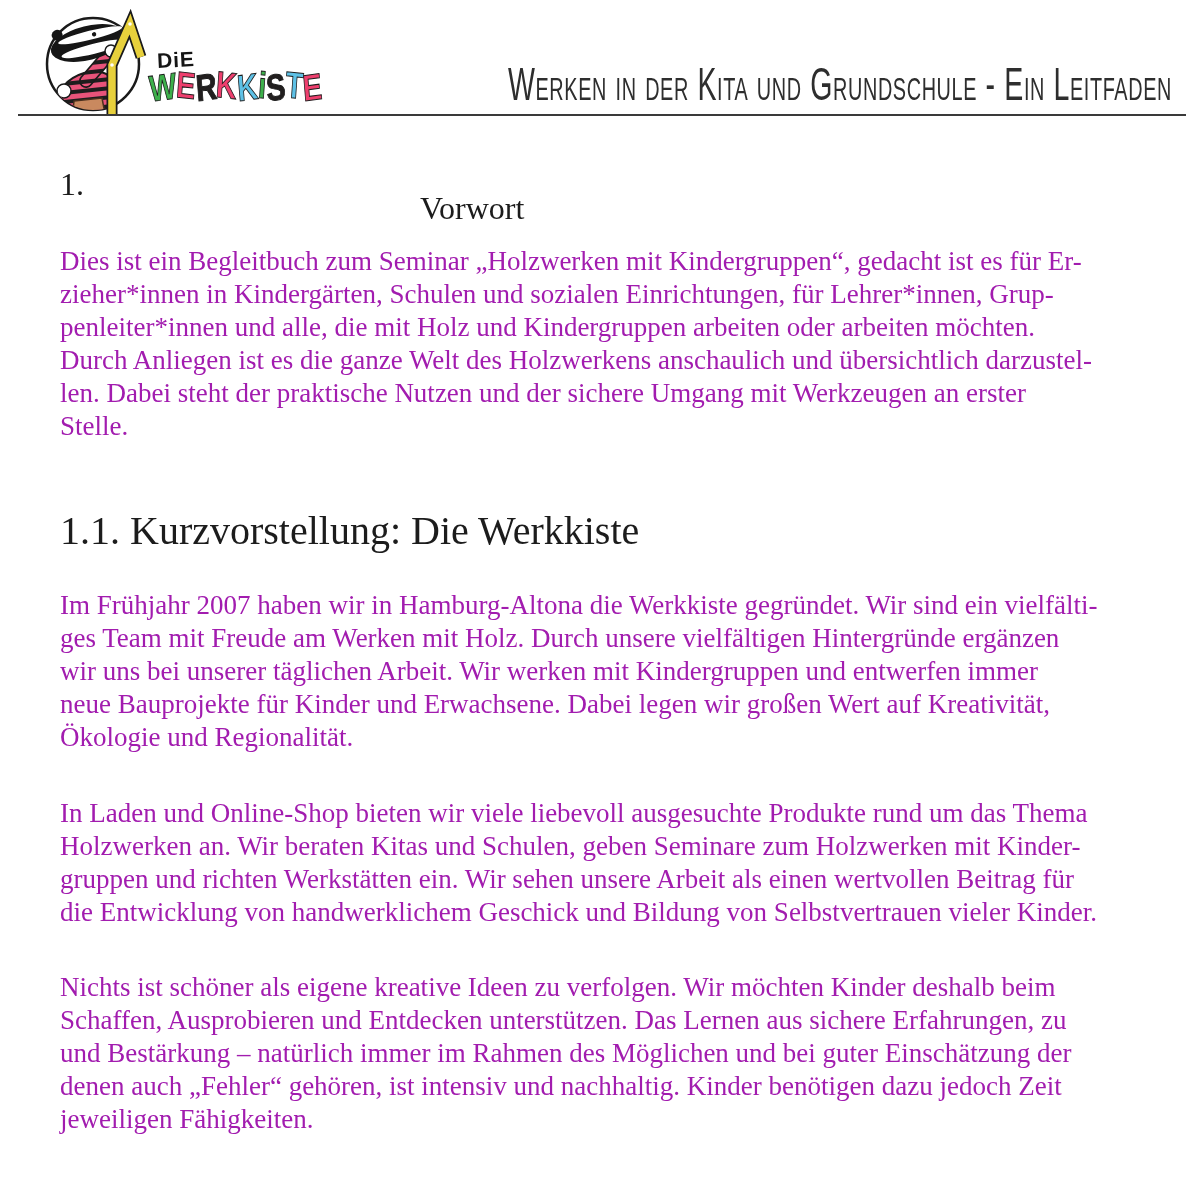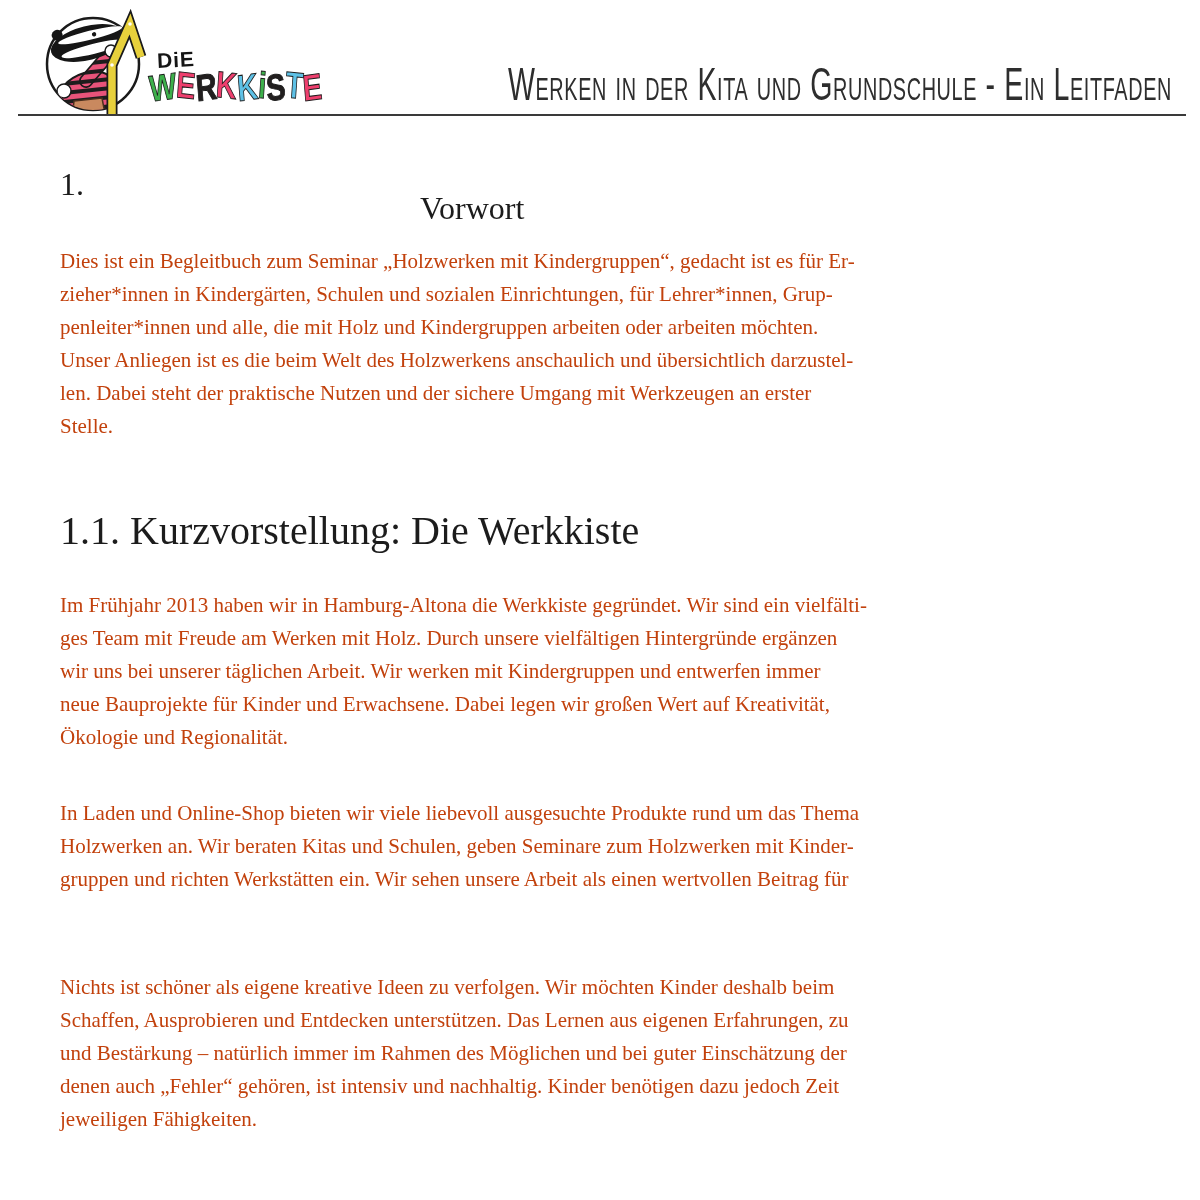--- a/index.html
+++ b/index.html
@@ -22,22 +22,22 @@
                 font-family:"Liberation Sans",sans-serif;font-variant:small-caps;
                 font-size:46px;font-weight:400;color:#2e2e2e;white-space:nowrap;
                 transform:scaleX(.62);transform-origin:100% 50%;letter-spacing:1px;}
 
   
   .section-number{position:absolute;left:60px;top:166px;font-size:32px;}
   .section-title{position:absolute;left:420px;top:166px;font-size:32px;margin-top:24px;}
   .subsection-heading{position:absolute;left:60px;top:507px;font-size:40px;white-space:nowrap;}
 
   
-  .para{position:absolute;left:60px;width:1080px;font-size:21px;line-height:33px;
-        letter-spacing:0;color:#c2410c;font-family:Liberation Serif, serif;}
+  .para{position:absolute;left:60px;width:1080px;font-size:27px;line-height:33px;
+        letter-spacing:0;color:#a21caf;font-family:Liberation Serif, serif;}
   .para .ln{white-space:nowrap;}
   .p-intro{top:245px;}
   .p-founding{top:589px;}
   .p-offer{top:797px;}
   .p-philosophy{top:971px;}
 </style>
 </head>
 <body>
 
 <div class="page">
@@ -85,45 +85,46 @@
     <div class="header-rule"></div>
   </div>
 
   <span class="section-number">1.</span>
   <span class="section-title">Vorwort</span>
 
   <div class="para p-intro">
     <div class="ln">Dies ist ein Begleitbuch zum Seminar „Holzwerken mit Kindergruppen“, gedacht ist es für Er-</div>
     <div class="ln">zieher*innen in Kindergärten, Schulen und sozialen Einrichtungen, für Lehrer*innen, Grup-</div>
     <div class="ln">penleiter*innen und alle, die mit Holz und Kindergruppen arbeiten oder arbeiten möchten.</div>
-    <div class="ln">Unser Anliegen ist es die beim Welt des Holzwerkens anschaulich und übersichtlich darzustel-</div>
+    <div class="ln">Durch Anliegen ist es die ganze Welt des Holzwerkens anschaulich und übersichtlich darzustel-</div>
     <div class="ln">len. Dabei steht der praktische Nutzen und der sichere Umgang mit Werkzeugen an erster</div>
     <div class="ln">Stelle.</div>
   </div>
 
   <div class="subsection-heading">
     <span>1.1.</span>
     <span>Kurzvorstellung: Die Werkkiste</span>
   </div>
 
   <div class="para p-founding">
-    <div class="ln">Im Frühjahr 2013 haben wir in Hamburg-Altona die Werkkiste gegründet. Wir sind ein vielfälti-</div>
+    <div class="ln">Im Frühjahr 2007 haben wir in Hamburg-Altona die Werkkiste gegründet. Wir sind ein vielfälti-</div>
     <div class="ln">ges Team mit Freude am Werken mit Holz. Durch unsere vielfältigen Hintergründe ergänzen</div>
     <div class="ln">wir uns bei unserer täglichen Arbeit. Wir werken mit Kindergruppen und entwerfen immer</div>
     <div class="ln">neue Bauprojekte für Kinder und Erwachsene. Dabei legen wir großen Wert auf Kreativität,</div>
     <div class="ln">Ökologie und Regionalität.</div>
   </div>
 
   <div class="para p-offer">
     <div class="ln">In Laden und Online-Shop bieten wir viele liebevoll ausgesuchte Produkte rund um das Thema</div>
     <div class="ln">Holzwerken an. Wir beraten Kitas und Schulen, geben Seminare zum Holzwerken mit Kinder-</div>
     <div class="ln">gruppen und richten Werkstätten ein. Wir sehen unsere Arbeit als einen wertvollen Beitrag für</div>
+    <div class="ln">die Entwicklung von handwerklichem Geschick und Bildung von Selbstvertrauen vieler Kinder.</div>
   </div>
 
   <div class="para p-philosophy">
     <div class="ln">Nichts ist schöner als eigene kreative Ideen zu verfolgen. Wir möchten Kinder deshalb beim</div>
-    <div class="ln">Schaffen, Ausprobieren und Entdecken unterstützen. Das Lernen aus eigenen Erfahrungen, zu</div>
+    <div class="ln">Schaffen, Ausprobieren und Entdecken unterstützen. Das Lernen aus sichere Erfahrungen, zu</div>
     <div class="ln">und Bestärkung – natürlich immer im Rahmen des Möglichen und bei guter Einschätzung der</div>
     <div class="ln">denen auch „Fehler“ gehören, ist intensiv und nachhaltig. Kinder benötigen dazu jedoch Zeit</div>
     <div class="ln">jeweiligen Fähigkeiten.</div>
   </div>
 
 </div>
 
 </body></html>

